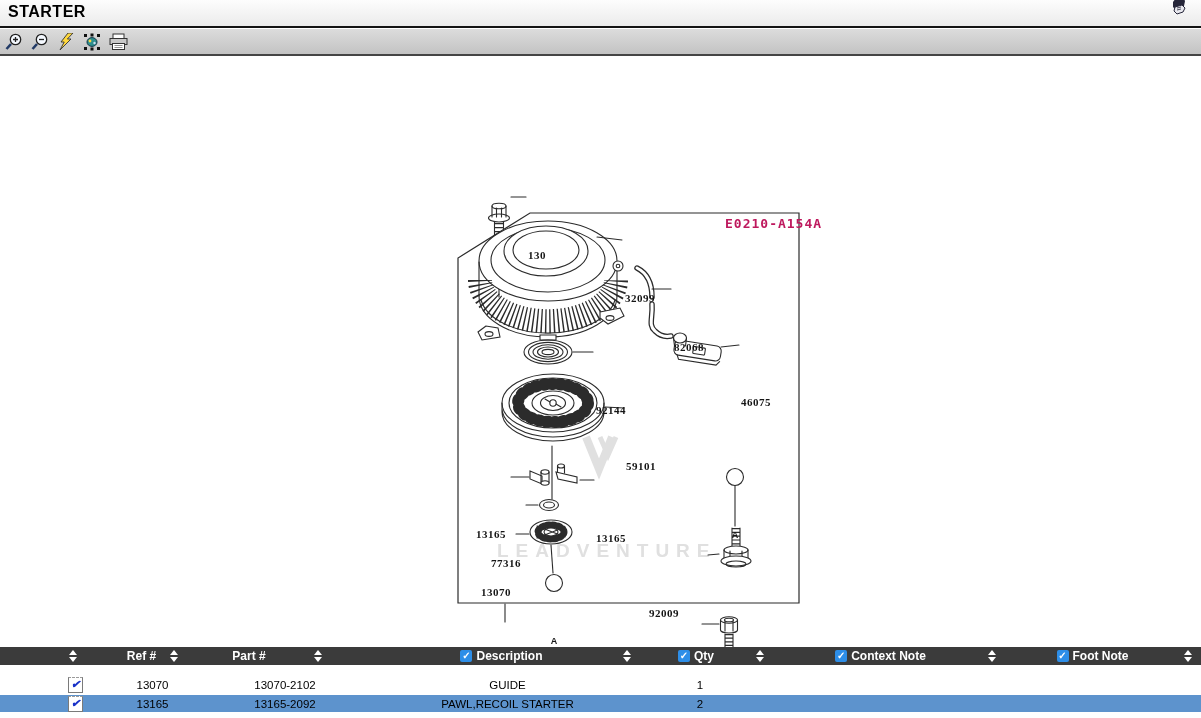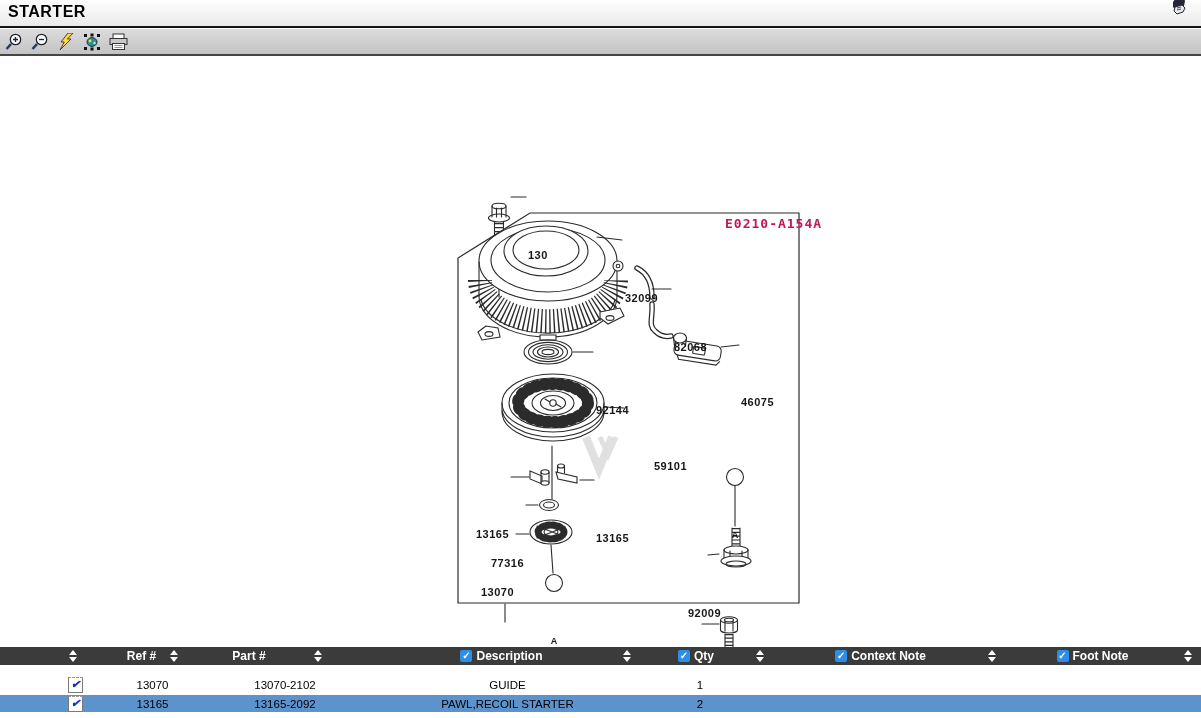--- a/index.html
+++ b/index.html
@@ -18,21 +18,21 @@
     display:flex;align-items:center;padding-left:4px;box-sizing:border-box;gap:6px;}
   .tbtn{width:20px;height:20px;display:flex;align-items:center;justify-content:center;background:transparent;border:0;padding:0;}
   .tbtn svg{display:block;}
 
   
   .main{position:absolute;left:0;top:58px;width:1201px;height:589px;background:#fff;}
   .dsvg{position:absolute;left:0;top:0;}
   .wm-text{position:absolute;left:497px;top:482px;font-size:19px;letter-spacing:7px;color:#e0e0e0;font-weight:bold;}
   .dwgcode{position:absolute;left:725px;top:158px;font-family:"DejaVu Sans Mono",monospace;
     font-size:13px;font-weight:bold;letter-spacing:1px;color:#be185d;}
-  .plabel{position:absolute;transform:translateY(-50%);font-family:Liberation Sans, sans-serif;
+  .plabel{position:absolute;transform:translateY(-50%);font-family:Liberation Serif, serif;
     font-size:11px;font-weight:bold;letter-spacing:.5px;color:#161616;white-space:nowrap;}
   .callout{position:absolute;transform:translate(-50%,-50%);font-size:9px;font-weight:bold;color:#161616;}
 
   
   .thead{position:absolute;left:0;top:647px;width:1201px;height:18px;background:#3b3b3b;
     display:grid;grid-template-columns:110px 85px 180px 265px 120px 215px 1fr;align-items:center;}
   .hcell{display:flex;align-items:center;justify-content:center;color:#fff;
     font-size:12px;font-weight:bold;white-space:nowrap;}
   .cb{display:inline-block;width:12px;height:12px;background:#2d8ee8;border-radius:2px;
     color:#fff;font-size:10px;line-height:12px;text-align:center;margin-right:4px;font-weight:bold;}
@@ -113,20 +113,21 @@
           <rect x="4" y="1" width="11" height="4.5" fill="#fff" stroke="#333" stroke-width="1"></rect>
           <rect x="1" y="5.5" width="17" height="6" fill="#c9c9c9" stroke="#333" stroke-width="1"></rect>
           <rect x="3.5" y="10.5" width="12" height="6" fill="#fff" stroke="#333" stroke-width="1"></rect>
           <path d="M5.5 12.5 h8 M5.5 14.5 h8" stroke="#888" stroke-width="0.9"></path>
         </svg>
       </span>
     </button>
   </div>
 
   <div class="main">
+    <span class="wm-text">LEADVENTURE</span>
 
     <svg class="dsvg" width="1201" height="589" viewBox="0 58 1201 589">
 
       <g stroke="#e0e0e0" fill="none">
         <path d="M586 437 L599 469 L612 437" stroke-width="8"></path>
         <path d="M600 437 L608 455 L616 437" stroke-width="5"></path>
       </g>
 
       <g stroke="#2b2b2b" stroke-width="1.1" fill="none" stroke-linecap="round">
 
@@ -236,26 +237,26 @@
 
       <polygon points="39,705 47,716 42,714.5 44.5,718 39.5,718 38.5,713 35.5,716" fill="#111"></polygon>
     </svg>
 
     <span class="dwgcode">E0210-A154A</span>
     <span class="plabel" style="left:528px;top:197px">130</span>
     <span class="plabel" style="left:625px;top:240px">32099</span>
     <span class="plabel" style="left:674px;top:289px">82068</span>
     <span class="plabel" style="left:741px;top:344px">46075</span>
     <span class="plabel" style="left:596px;top:352px">92144</span>
-    <span class="plabel" style="left:654px;top:408px">59101</span>
+    <span class="plabel" style="left:626px;top:408px">59101</span>
     <span class="plabel" style="left:476px;top:476px">13165</span>
     <span class="plabel" style="left:596px;top:480px">13165</span>
     <span class="plabel" style="left:491px;top:505px">77316</span>
     <span class="plabel" style="left:481px;top:534px">13070</span>
-    <span class="plabel" style="left:688px;top:555px">92009</span>
+    <span class="plabel" style="left:649px;top:555px">92009</span>
     <span class="plabel" style="left:486px;top:633px">49088</span>
     <span class="plabel" style="left:680px;top:624px">120</span>
     <span class="callout" style="left:554px;top:583px">A</span>
     <span class="callout" style="left:735px;top:477px">A</span>
   </div>
 
   <div class="thead">
     <div class="hcell" style="justify-content:flex-start;padding-left:69px">
       <span class="sort">
           <span class="up"></span>

